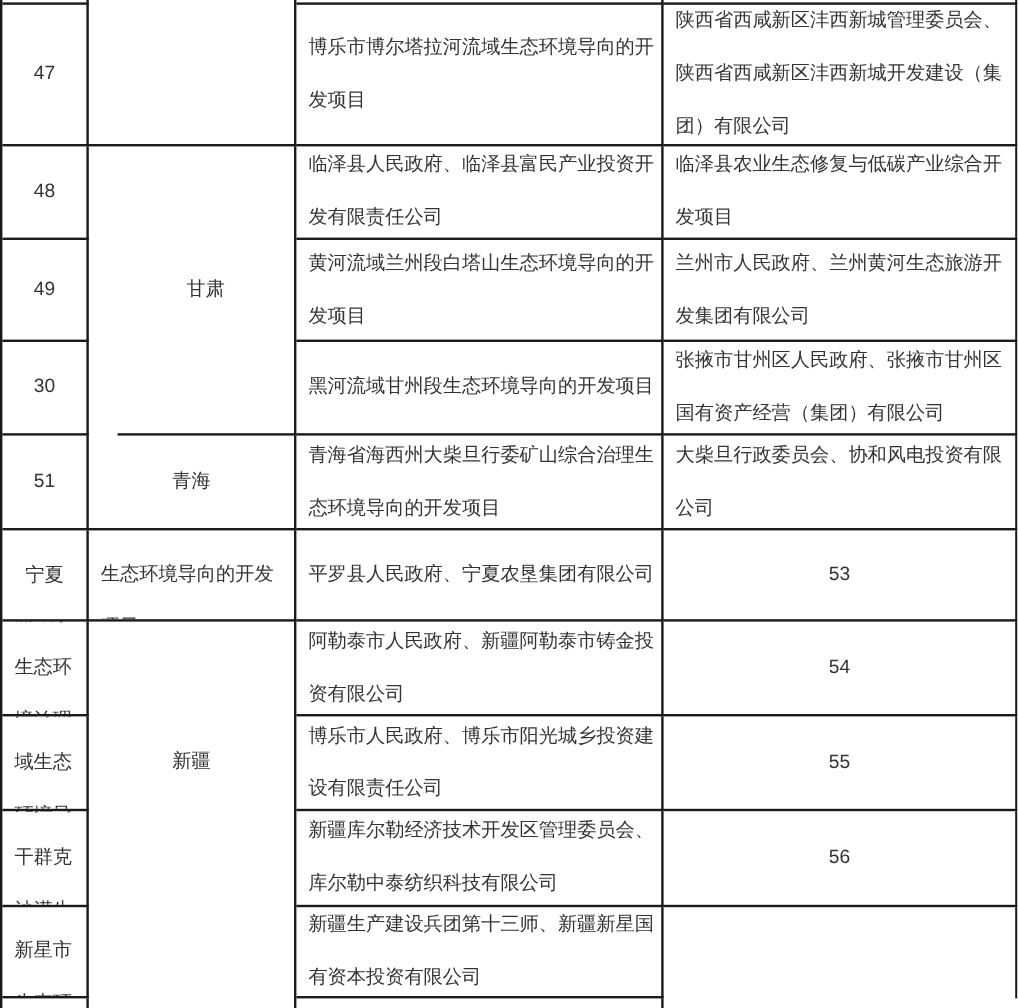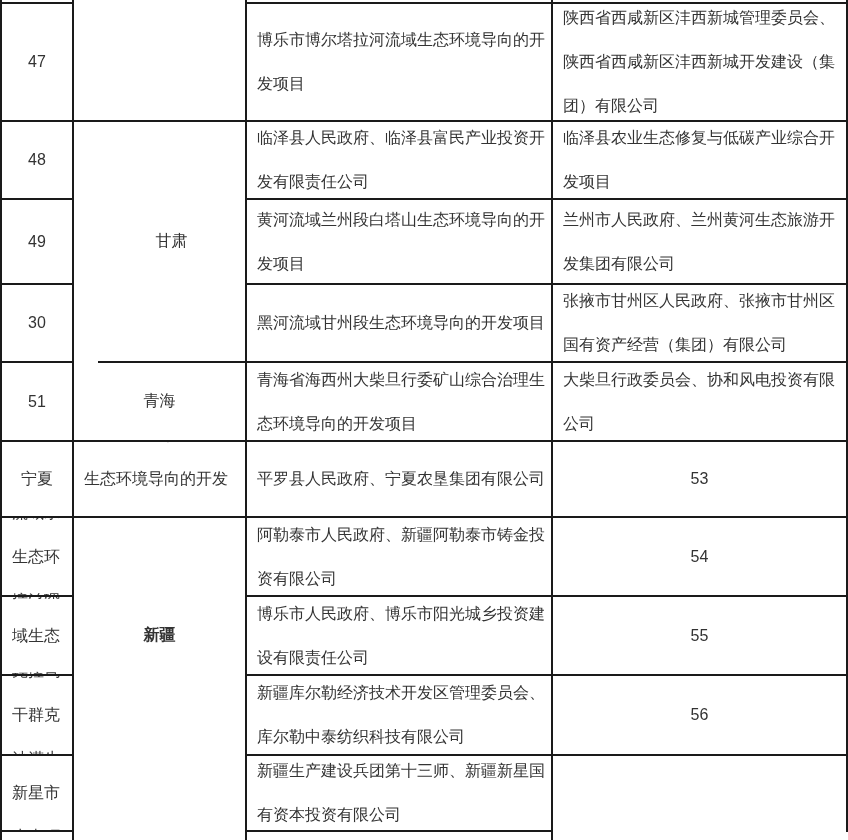--- a/index.html
+++ b/index.html
@@ -35,21 +35,21 @@
     overflow: hidden;
     font-size: 16px;
   }
   .center { justify-content: center; }
   .txt {
     padding-left: 10px;
     padding-right: 6px;
     line-height: 44px;
     text-align: left;
   }
-  .nobb { border-bottom: none; font-weight: bold; }
+  .nobb { border-bottom: none; }
   .span-prev  { grid-column: 2; grid-row: 1 / 3; }
   .span-gansu { grid-column: 2; grid-row: 3 / 6; margin-left: 24px; }
   .span-xinjiang {
     grid-column: 2; grid-row: 8 / 13;
     align-items: flex-start;
     padding-top: 95px;
     line-height: 44px;
   }
 </style>
 </head>

